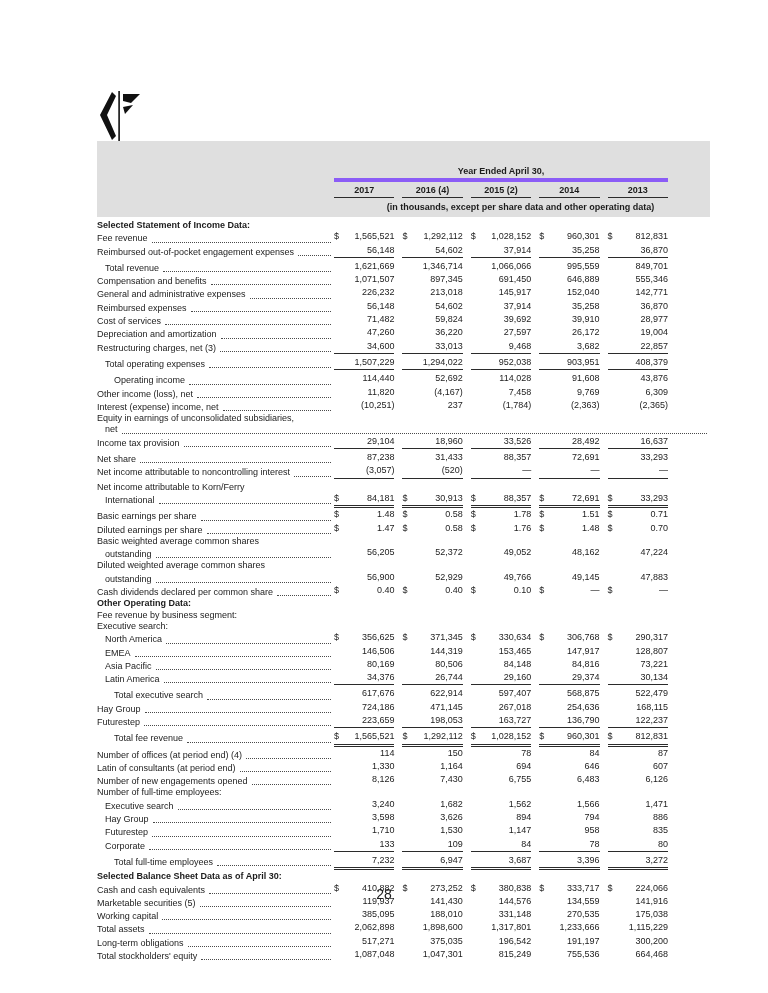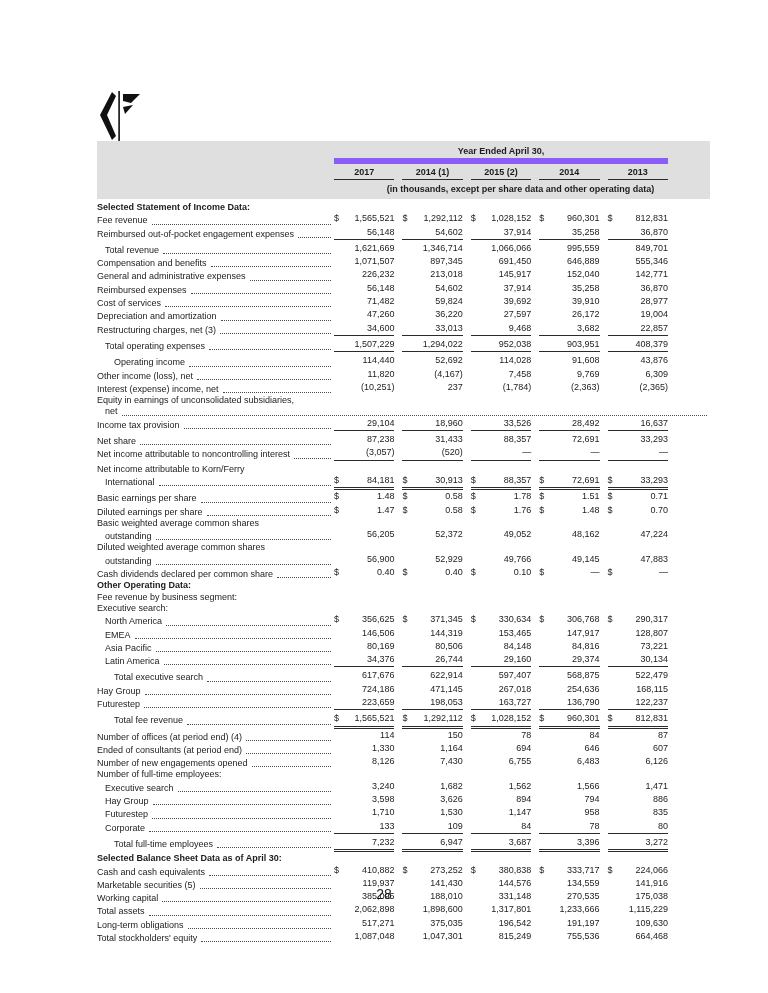--- a/index.html
+++ b/index.html
@@ -7,21 +7,21 @@
     position:relative; width:768px; height:993px; background:#ffffff;
     font-family:"Liberation Sans", sans-serif; color:#1c1c1c; overflow:hidden;
   }
   .logo { position:absolute; left:97px; top:91px; }
   .fin-table { position:absolute; left:97px; top:141px; width:613px; font-size:9px; }
 
   
   .thead { padding:4px 0 4px 0; }
   .head-cols { margin-left:237px; width:334px; }
   .period { text-align:center; font-weight:bold; line-height:12px;
-            border-bottom:6px solid #8b5cf6; padding-bottom:1px; }
+            border-bottom:4px solid #8b5cf6; padding-bottom:1px;margin-top:20px; }
   .years { display:flex; gap:8px; margin-top:2px;justify-content:space-between; }
   .year-cell { width:60.4px; text-align:center; font-weight:bold; line-height:12px;
                border-bottom:1px solid #2b2b2b; padding-bottom:1px; }
   .note { margin-left:237px; width:373px; text-align:center; font-weight:bold;
           line-height:12px; margin-top:3px; }
 
   
   .tbody { margin-top:3px; }
   .row { display:flex; align-items:flex-end; line-height:11.3px; }
   .row.gap { margin-top:3px; }
@@ -57,21 +57,21 @@
       <path d="M26,16 L36,14 L28,23 Z" fill="#111"></path>
     </svg>
   </div>
 
   <div class="fin-table">
     <div class="thead" style="background: rgb(223, 223, 223);">
       <div class="head-cols">
         <div class="period">Year Ended April 30,</div>
         <div class="years">
             <div class="year-cell">2017</div>
-            <div class="year-cell">2014 (1)</div>
+            <div class="year-cell">2016 (4)</div>
             <div class="year-cell">2015 (2)</div>
             <div class="year-cell">2014</div>
             <div class="year-cell">2013</div>
           </div>
       </div>
       <div class="note">(in thousands, except per share data and other operating data)</div>
     </div>
     <div class="tbody">
         <div class="row">
           <div class="label ind0 bold">Selected Statement of Income Data:</div>
@@ -781,21 +781,21 @@
             </div>
             <div class="cell">
               <span class="num">84</span>
             </div>
             <div class="cell">
               <span class="num">87</span>
             </div>
           </div>
         </div>
         <div class="row">
-          <div class="label ind0">Ended of consultants (at period end)</div>
+          <div class="label ind0">Latin of consultants (at period end)</div>
           <div class="leader"></div>
           <div class="vals">
             <div class="cell">
               <span class="num">1,330</span>
             </div>
             <div class="cell">
               <span class="num">1,164</span>
             </div>
             <div class="cell">
               <span class="num">694</span>
@@ -1039,21 +1039,21 @@
             <div class="cell">
               <span class="num">375,035</span>
             </div>
             <div class="cell">
               <span class="num">196,542</span>
             </div>
             <div class="cell">
               <span class="num">191,197</span>
             </div>
             <div class="cell">
-              <span class="num">109,630</span>
+              <span class="num">300,200</span>
             </div>
           </div>
         </div>
         <div class="row">
           <div class="label ind0">Total stockholders' equity</div>
           <div class="leader"></div>
           <div class="vals">
             <div class="cell">
               <span class="num">1,087,048</span>
             </div>

